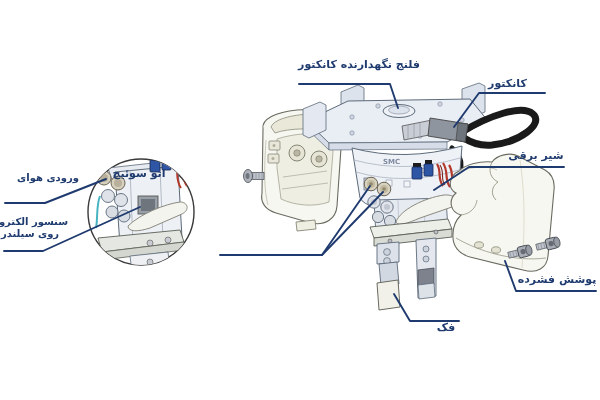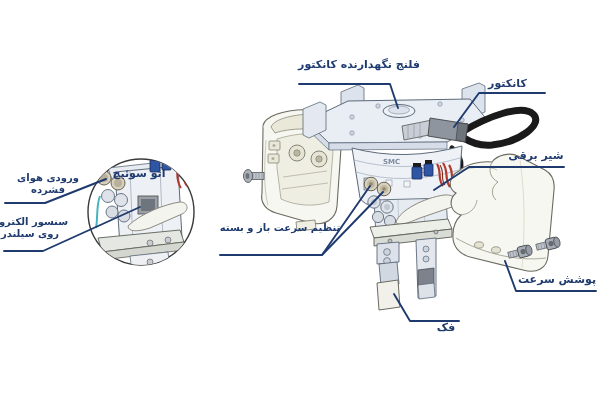--- a/index.html
+++ b/index.html
@@ -226,38 +226,36 @@
 
 <div class="label" style="left:480px;top:77px;width:55px;">
   <span dir="rtl">کانکتور</span>
 </div>
 
 <div class="label" style="left:507px;top:149px;width:58px;">
   <span dir="rtl">شیر برقی</span>
 </div>
 
 <div class="label" style="left:517px;top:273px;width:80px;">
-  <span dir="rtl">پوشش سرعت</span>
+  <span dir="rtl">پوشش فشرده</span>
 </div>
 
 <div class="label" style="left:431px;top:321px;width:30px;">
   <span dir="rtl">فک</span>
 </div>
 
 <div class="label small" style="left:210px;top:222px;width:140px;">
-  <div dir="rtl">تنظیم سرعت باز و بسته</div>
 </div>
 
 <div class="label" style="left:100px;top:135px;width:78px;margin-top:32px;">
   <span dir="rtl">اتو سوئیچ</span>
 </div>
 
 <div class="label small" style="left:4px;top:172px;width:88px;">
   <div dir="rtl">ورودی هوای</div>
-  <div dir="rtl">فشرده</div>
 </div>
 
 <div class="label small" style="left:-8px;top:216px;width:76px;">
   <div dir="rtl">سنسور الکترونیکی</div>
   <div dir="rtl">روی سیلندر</div>
 </div>
 
 </div>
 
 </body></html>

